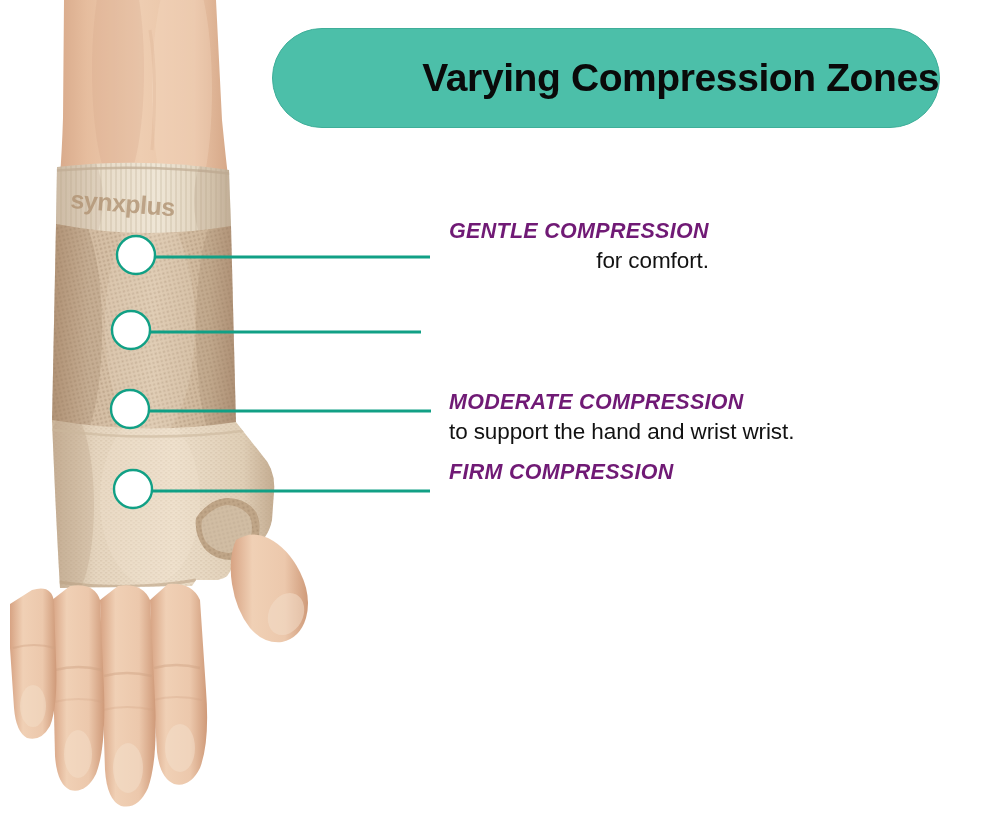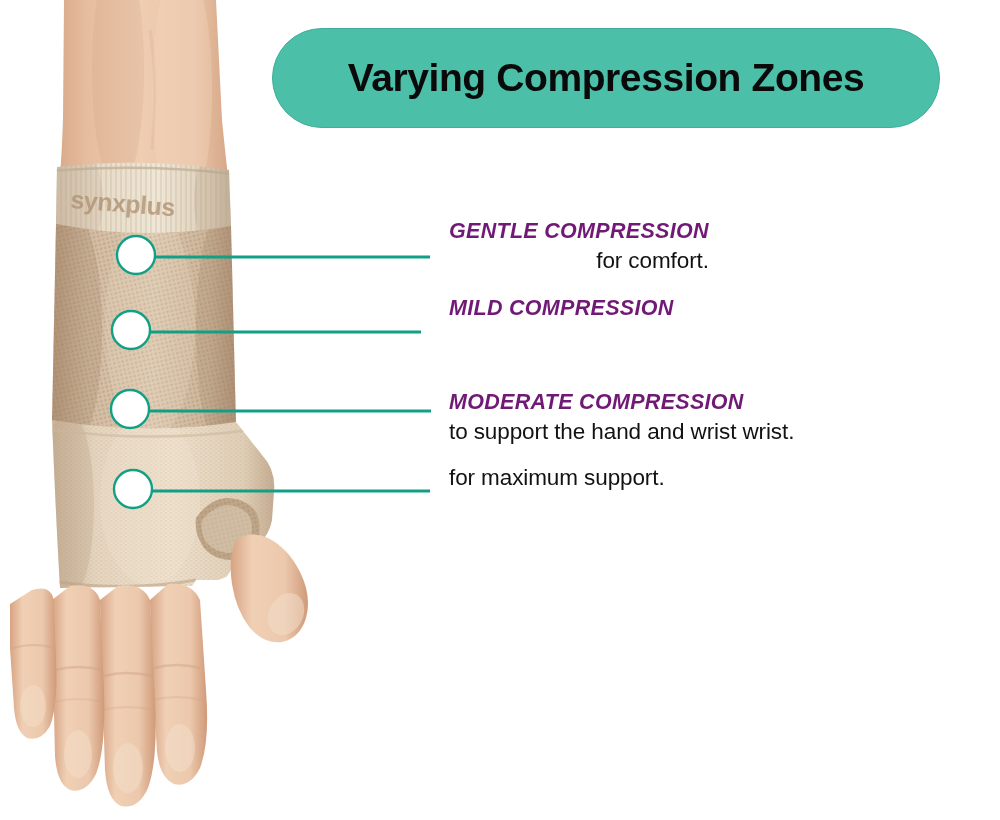--- a/index.html
+++ b/index.html
@@ -12,21 +12,21 @@
   }
   #stage{position:absolute;inset:0;width:1000px;height:820px;}
 
   
   #title-banner{
     position:absolute;left:272px;top:28px;width:668px;height:100px;
     background:#4cbfa9;
     border:1.5px solid #3fae99;
     border-radius:50px;
     box-sizing:border-box;
-    display:flex;align-items:center;justify-content:center;
+    display:flex;align-items:center;justify-content:flex-end;
   }
   #title-text{
     font-size:39px;font-weight:bold;color:#0a0a0a;
     letter-spacing:-0.4px;white-space:nowrap;
     font-family:"Liberation Sans", sans-serif;
   }
 
   
   .callout{position:absolute;left:449px;}
   .callout .head{
@@ -238,23 +238,22 @@
       <line x1="152" y1="491" x2="430" y2="491" stroke="#11a085" stroke-width="3.2"></line>
       <circle cx="133" cy="489" r="19" fill="#ffffff" stroke="#11a085" stroke-width="2.4"></circle>
     </g>
   </svg>
 
   <div class="callout" id="callout-0">
     <div class="head">GENTLE COMPRESSION</div>
     <div class="sub">for comfort.</div>
   </div>
   <div class="callout" id="callout-1">
-    <div class="head">MILD COMPRESSION</div>
   </div>
   <div class="callout" id="callout-2">
     <div class="head">MODERATE COMPRESSION</div>
     <div class="sub">to support the hand and wrist wrist.</div>
   </div>
   <div class="callout" id="callout-3">
-    <div class="sub">for maximum support.</div>
+    <div class="head">FIRM COMPRESSION</div>
   </div>
 
 </div>
 
 </body></html>

